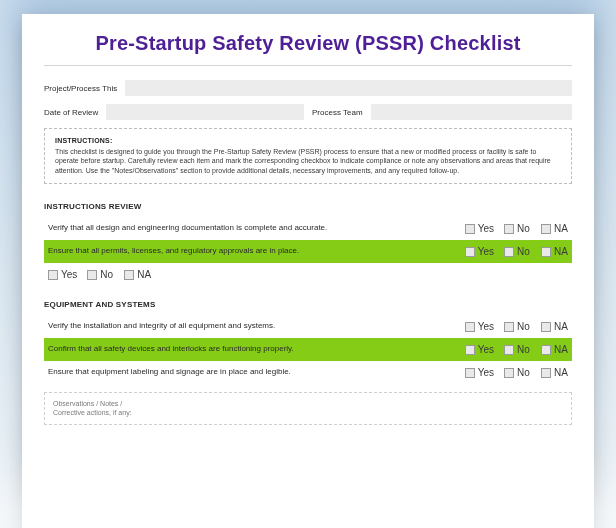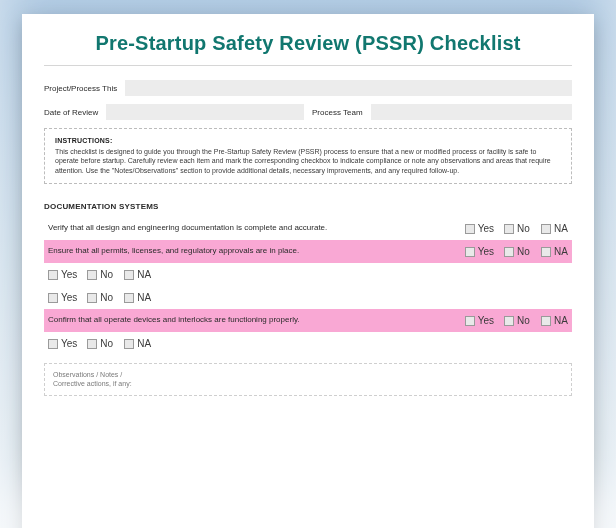--- a/index.html
+++ b/index.html
@@ -20,21 +20,21 @@
     box-shadow: 0 6px 18px rgba(0,0,0,0.25);
     padding: 18px 22px 30px 22px;
     min-height: 560px;
   }
   .title {
     font-family: "Arial Narrow", Arial, sans-serif;
     font-stretch: condensed;
     font-weight: 700;
     font-size: 20px;
     text-align: center;
-    color: #0f766e;
+    color: #4c1d95;
     letter-spacing: 0.2px;
     padding-bottom: 10px;
   }
   .hr {
     border: none;
     border-top: 1px solid #d6d6d6;
     margin-bottom: 14px;
   }
   .meta-row {
     display: flex;
@@ -78,21 +78,21 @@
     letter-spacing: 0.2px;
     color: #2a2a2a;
     margin-top: 14px;
     margin-bottom: 6px;
   }
   .item-row {
     display: flex;
     padding: 6px 4px;
     gap: 4px;
   }
-  .item-row.alt { background: #f9a8d4; }
+  .item-row.alt { background: #84cc16; }
   .item-text {
     font-size: 8px;
     color: #2a2a2a;
     flex: 1;
     line-height: 1.35;
     padding-right: 6px;
   }
   .opts {
     display: flex;
     gap: 10px;
@@ -154,21 +154,21 @@
       <span class="meta-label">Process Team</span>
       <div class="meta-input"></div>
     </div>
   </div>
 
   <div class="instructions">
     <div class="instructions-title">INSTRUCTIONS:</div>
     <div class="instructions-text">This checklist is designed to guide you through the Pre-Startup Safety Review (PSSR) process to ensure that a new or modified process or facility is safe to operate before startup. Carefully review each item and mark the corresponding checkbox to indicate compliance or note any observations and areas that require attention. Use the "Notes/Observations" section to provide additional details, necessary improvements, and any required follow-up.</div>
   </div>
 
-  <div class="section-title">DOCUMENTATION SYSTEMS</div>
+  <div class="section-title">INSTRUCTIONS REVIEW</div>
   <div class="item-row">
     <div class="item-text">Verify that all design and engineering documentation is complete and accurate.</div>
     <div class="opts">
       <div class="opt">
           <div class="cb"></div>
           <span class="opt-label">Yes</span>
         </div>
       <div class="opt">
           <div class="cb"></div>
           <span class="opt-label">No</span>
@@ -206,54 +206,57 @@
           <div class="cb"></div>
           <span class="opt-label">No</span>
         </div>
       <div class="opt">
           <div class="cb"></div>
           <span class="opt-label">NA</span>
         </div>
     </div>
   </div>
 
-  <div class="item-row">
+  <div class="section-title">EQUIPMENT AND SYSTEMS</div>
+  <div class="item-row">
+    <div class="item-text">Verify the installation and integrity of all equipment and systems.</div>
     <div class="opts">
       <div class="opt">
           <div class="cb"></div>
           <span class="opt-label">Yes</span>
         </div>
       <div class="opt">
           <div class="cb"></div>
           <span class="opt-label">No</span>
         </div>
       <div class="opt">
           <div class="cb"></div>
           <span class="opt-label">NA</span>
         </div>
     </div>
   </div>
   <div class="item-row alt">
-    <div class="item-text">Confirm that all operate devices and interlocks are functioning properly.</div>
-    <div class="opts">
-      <div class="opt">
-          <div class="cb"></div>
-          <span class="opt-label">Yes</span>
-        </div>
-      <div class="opt">
-          <div class="cb"></div>
-          <span class="opt-label">No</span>
-        </div>
-      <div class="opt">
-          <div class="cb"></div>
-          <span class="opt-label">NA</span>
-        </div>
-    </div>
-  </div>
-  <div class="item-row">
+    <div class="item-text">Confirm that all safety devices and interlocks are functioning properly.</div>
+    <div class="opts">
+      <div class="opt">
+          <div class="cb"></div>
+          <span class="opt-label">Yes</span>
+        </div>
+      <div class="opt">
+          <div class="cb"></div>
+          <span class="opt-label">No</span>
+        </div>
+      <div class="opt">
+          <div class="cb"></div>
+          <span class="opt-label">NA</span>
+        </div>
+    </div>
+  </div>
+  <div class="item-row">
+    <div class="item-text">Ensure that equipment labeling and signage are in place and legible.</div>
     <div class="opts">
       <div class="opt">
           <div class="cb"></div>
           <span class="opt-label">Yes</span>
         </div>
       <div class="opt">
           <div class="cb"></div>
           <span class="opt-label">No</span>
         </div>
       <div class="opt">

